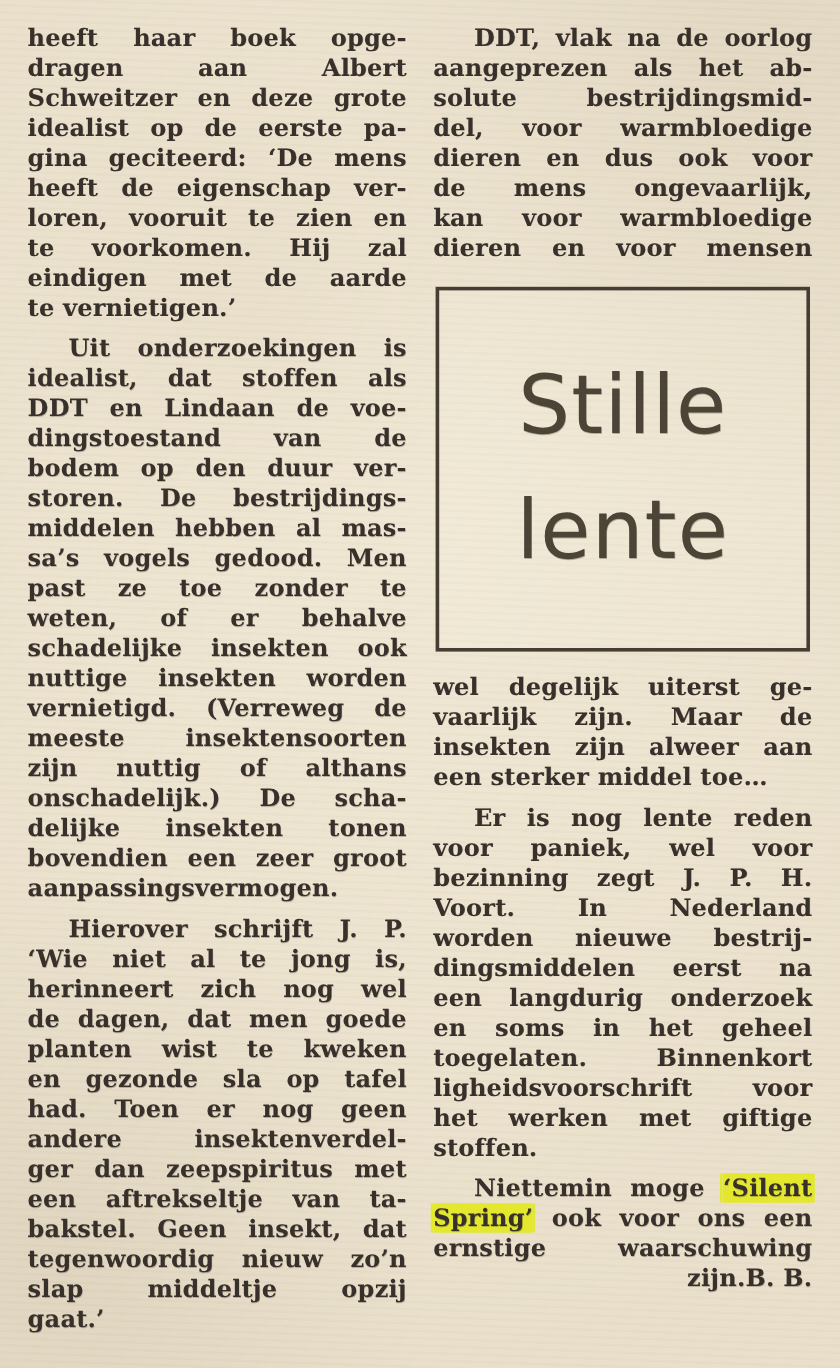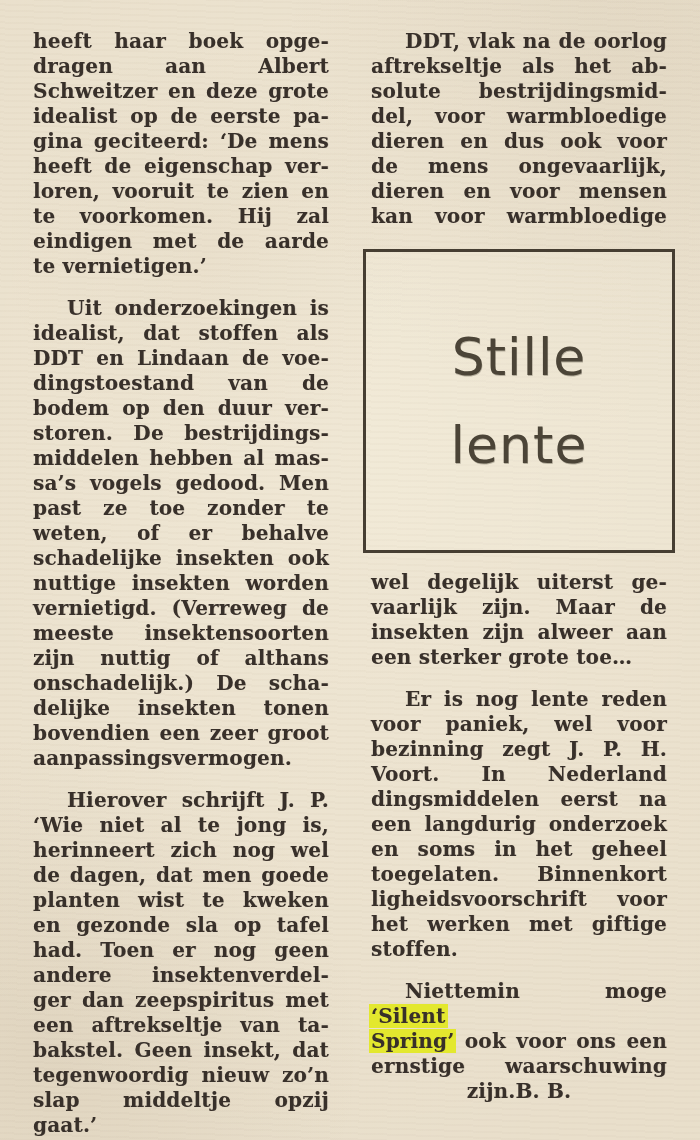--- a/index.html
+++ b/index.html
@@ -36,36 +36,36 @@
       repeating-linear-gradient(2deg, rgba(120,100,70,0.025) 0 2px, rgba(0,0,0,0) 2px 6px),
       repeating-linear-gradient(91deg, rgba(255,255,245,0.03) 0 3px, rgba(0,0,0,0) 3px 8px);
     mix-blend-mode: multiply;
   }
   .columns {
     position: relative;
     display: flex;
     gap: 8px;
   }
   .col { width: 330px; flex: 0 0 330px; }
-  .para { margin: 17px; }
+  .para { margin: 7px; }
   .para + .para { margin-top: 9px; }
   .line {
     font-size: 20px;
     line-height: 25px;
     font-weight: bold;
     letter-spacing: 0.2px;
     text-align: justify;
     text-align-last: justify;
     white-space: normal;
     text-shadow: 0.4px 0.4px 0 rgba(56,48,42,0.28);
   }
   .line.last { text-align-last: left; }
   .line.split {
     display: flex;
-    justify-content: center;
+    justify-content: flex-end;
     text-align-last: auto;
   }
   .para.indent > .line:first-child { text-indent: 34px; }
   .hl {
     background: var(--highlight);
     box-shadow: -2px 0 0 var(--highlight), 2px 0 0 var(--highlight);
   }
   .headline-box {
     box-sizing: border-box;
     height: 304px;
@@ -74,21 +74,21 @@
     display: flex;
     flex-direction: column;
     align-items: center;
     justify-content: center;
     gap: 36px;
     background: rgba(255,252,240,0.12);
   }
   .headline-line {
     font-family: "DejaVu Sans", sans-serif;
     font-weight: normal;
-    font-size: 52px;
+    font-size: 68px;
     line-height: 1;
     color: var(--headline_ink);
     letter-spacing: 1px;
     text-shadow: 0.5px 0.5px 0 rgba(75,68,55,0.35);
   }
 </style>
 </head>
 <body>
 
 <div class="page">
@@ -141,45 +141,46 @@
           <div class="line"><span>bakstel. Geen insekt, dat</span></div>
           <div class="line"><span>tegenwoordig nieuw zo’n</span></div>
           <div class="line"><span>slap middeltje opzij</span></div>
           <div class="line last"><span>gaat.’</span></div>
         </div>
       </div>
     <div class="col">
       <div>
           <div class="para indent">
             <div class="line"><span>DDT, vlak na de oorlog</span></div>
-            <div class="line"><span>aftrekseltje als het ab-</span></div>
+            <div class="line"><span>aangeprezen als het ab-</span></div>
             <div class="line"><span>solute bestrijdingsmid-</span></div>
             <div class="line"><span>del, voor warmbloedige</span></div>
             <div class="line"><span>dieren en dus ook voor</span></div>
             <div class="line"><span>de mens ongevaarlijk,</span></div>
+            <div class="line"><span>kan voor warmbloedige</span></div>
             <div class="line"><span>dieren en voor mensen</span></div>
-            <div class="line"><span>kan voor warmbloedige</span></div>
           </div>
         </div>
       <div class="headline-box">
         <div class="headline-line">Stille</div>
         <div class="headline-line">lente</div>
       </div>
       <div>
           <div class="para">
             <div class="line"><span>wel degelijk uiterst ge-</span></div>
             <div class="line"><span>vaarlijk zijn. Maar de</span></div>
             <div class="line"><span>insekten zijn alweer aan</span></div>
-            <div class="line last"><span>een sterker grote toe…</span></div>
+            <div class="line last"><span>een sterker middel toe…</span></div>
           </div>
           <div class="para indent">
             <div class="line"><span>Er is nog lente reden</span></div>
             <div class="line"><span>voor paniek, wel voor</span></div>
             <div class="line"><span>bezinning zegt J. P. H.</span></div>
             <div class="line"><span>Voort. In Nederland</span></div>
+            <div class="line"><span>worden nieuwe bestrij-</span></div>
             <div class="line"><span>dingsmiddelen eerst na</span></div>
             <div class="line"><span>een langdurig onderzoek</span></div>
             <div class="line"><span>en soms in het geheel</span></div>
             <div class="line"><span>toegelaten. Binnenkort</span></div>
             <div class="line"><span>ligheidsvoorschrift voor</span></div>
             <div class="line"><span>het werken met giftige</span></div>
             <div class="line last"><span>stoffen.</span></div>
           </div>
           <div class="para indent">
             <div class="line"><span>Niettemin moge </span><span class="hl">‘Silent</span></div>

